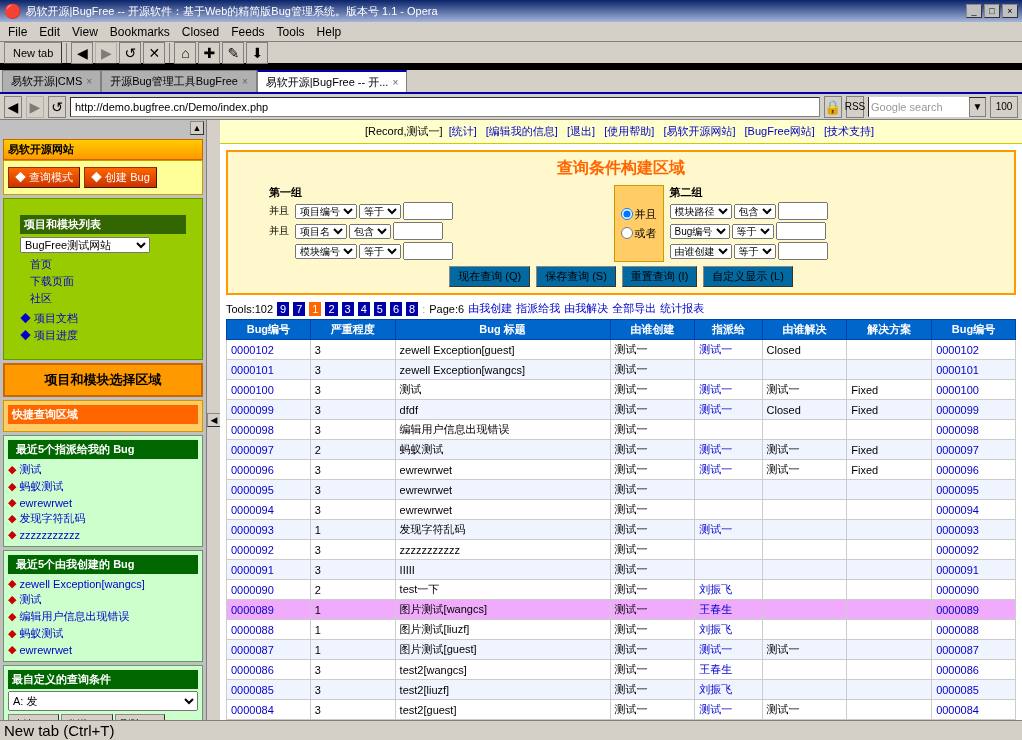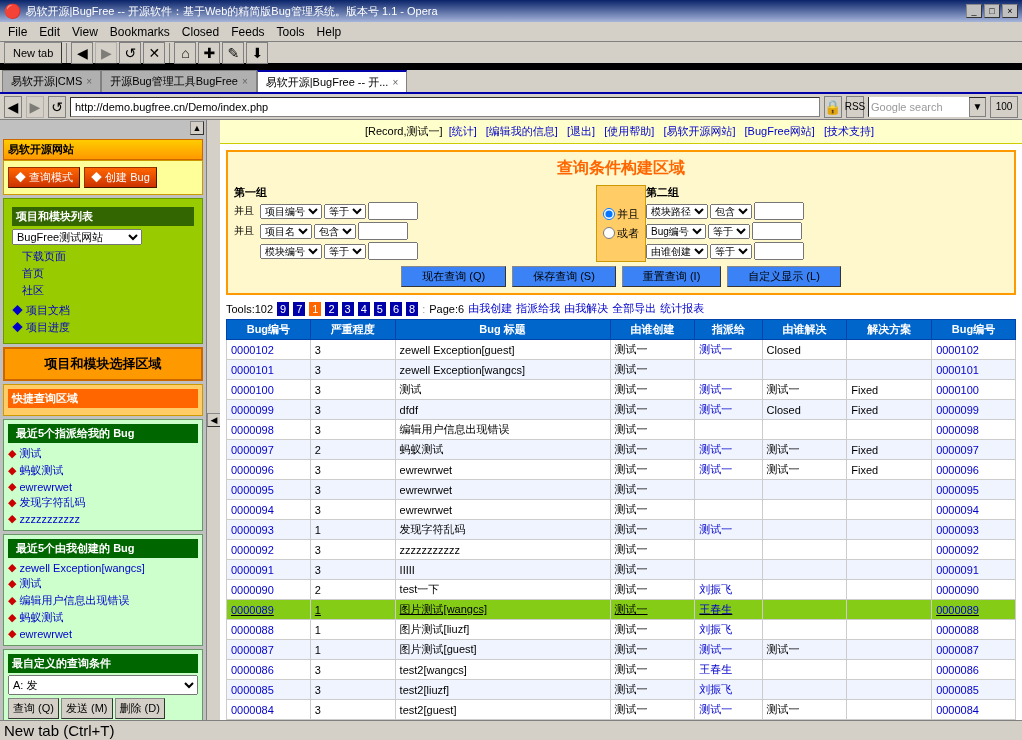--- a/index.html
+++ b/index.html
@@ -38,21 +38,21 @@
     #main { display: flex; height: calc(740px - 22px - 20px - 28px - 24px - 26px - 20px); }
 
     
     .sidebar-section { margin: 3px; }
     .section-title { background: linear-gradient(to bottom, #ffcc00, #ff9900); border: 1px solid #cc6600; padding: 2px 4px; font-weight: bold; font-size: 11px; color: #000; }
     .section-content { background: #ffff99; border: 1px solid #cc9900; padding: 4px; }
 
     .btn-row { display: flex; gap: 4px; margin: 2px 0; }
     .small-btn { background: linear-gradient(to bottom, #ff6600, #cc3300); color: white; border: 1px outset #993300; padding: 2px 6px; font-size: 11px; cursor: pointer; }
 
-    .project-select-area { background: #99cc00; border: 1px solid #669900; padding: 8px; margin: 3px; }
+    .project-select-area { background: #99cc00; border: 1px solid #669900; padding: 16px; margin: 3px; }
     .project-title { background: #336600; color: white; padding: 2px 4px; font-size: 11px; font-weight: bold; margin-bottom: 3px; }
     select.project-dropdown { width: 130px; font-size: 11px; }
     .project-links { margin-top: 3px; }
     .project-link { color: #0000cc; text-decoration: none; font-size: 11px; display: block; padding: 1px 0 1px 10px; }
 
     .quick-search-area { background: #ffcc66; border: 1px solid #cc9900; padding: 4px; margin: 3px; }
     .quick-title { background: #ff6600; color: white; padding: 2px 4px; font-size: 11px; font-weight: bold; margin-bottom: 3px; }
 
     .recent-section { background: #ccffcc; border: 1px solid #669966; padding: 4px; margin: 3px; }
     .recent-title { background: #006600; color: white; padding: 2px 8px; font-size: 11px; font-weight: bold; margin-bottom: 2px; }
@@ -69,21 +69,21 @@
 
     
     .top-info { background: #ffffcc; border-bottom: 1px solid #cccc00; padding: 4px 8px; font-size: 11px; text-align: center; }
     .top-info a { color: #0000cc; text-decoration: none; margin: 0 3px; }
 
     
     .query-area { background: #fff8cc; border: 2px solid #ff9900; margin: 6px; padding: 6px; }
     .query-title { text-align: center; font-size: 16px; font-weight: bold; color: #ff6600; margin-bottom: 6px; }
     .query-row { display: flex; align-items: center; gap: 2px; margin: 2px 0; }
     .query-buttons { display: flex; justify-content: center; gap: 6px; margin-top: 4px; }
-    .query-btn { background: #3b82f6; border: 1px outset #888; padding: 2px 20px; font-size: 11px; cursor: pointer; }
+    .query-btn { background: #0369a1; border: 1px outset #888; padding: 2px 8px; font-size: 11px; cursor: pointer; }
 
     
     .bug-table-area { margin: 4px 6px; }
     .record-bar { font-size: 11px; margin-bottom: 3px; display: flex; align-items: center; gap: 4px; }
     .record-bar a { color: #0000cc; text-decoration: none; font-size: 11px; }
 
     table.bug-table { width: 100%; border-collapse: collapse; font-size: 11px; }
     table.bug-table th { background: #0066cc; color: white; padding: 2px 4px; border: 1px solid #0044aa; text-align: center; white-space: nowrap; }
     table.bug-table td { padding: 2px 4px; border: 1px solid #cccccc; white-space: nowrap; }
     table.bug-table tr:nth-child(even) { background: #f0f4ff; }
@@ -186,22 +186,22 @@
           </div>
         </div>
       </div>
 
       <div class="project-select-area">
         <div class="project-title">项目和模块列表</div>
         <select class="project-dropdown">
           <option>BugFree测试网站</option>
         </select>
         <div class="project-links">
+          <a href="#" class="project-link">首页</a>
           <a href="#" class="project-link">下载页面</a>
-          <a href="#" class="project-link">首页</a>
           <a href="#" class="project-link">社区</a>
         </div>
         <div style="margin-top:4px; font-size:11px;">
           <div style="color:#0000cc; cursor:pointer;">◆ 项目文档</div>
           <div style="color:#0000cc; cursor:pointer; margin-top:2px;">◆ 项目进度</div>
         </div>
       </div>
 
       <div style="background:#ff9900; border:2px solid #cc6600; margin:3px; padding:6px; text-align:center; font-size:13px; font-weight:bold;">项目和模块选择区域</div>
 
@@ -258,21 +258,21 @@
       <a href="#">[编辑我的信息]</a>
       <a href="#">[退出]</a>
       <a href="#">[使用帮助]</a>
       <a href="#">[易软开源网站]</a>
       <a href="#">[BugFree网站]</a>
       <a href="#">[技术支持]</a>
     </div>
 
     <div class="query-area">
       <div class="query-title">查询条件构建区域</div>
-      <div style="display:flex; align-items:stretch; ">
+      <div style="display:flex; align-items:stretch; gap:6px;margin-left:35px;">
 
         <div style="flex:1;">
           <div style="font-size:11px; font-weight:bold; margin-bottom:2px;">第一组</div>
           <div class="query-row">
             <span style="font-size:10px; width:24px;">并且</span>
             <select style="font-size:10px;"><option>项目编号</option></select>
             <select style="font-size:10px;"><option>等于</option></select>
             <input type="text" style="font-size: 10px; height: 18px; width: 50px;">
           </div>
           <div class="query-row">
@@ -485,21 +485,21 @@
             <tr style="background: rgb(255, 255, 255);">
               <td><a href="#">0000090</a></td>
               <td>2</td>
               <td>test一下</td>
               <td>测试一</td>
               <td><a href="#">刘振飞</a></td>
               <td></td>
               <td></td>
               <td><a href="#">0000090</a></td>
             </tr>
-            <tr style="background: #84cc16; text-decoration: underline;">
+            <tr style="background: #f0abfc;">
               <td><a href="#">0000089</a></td>
               <td>1</td>
               <td>图片测试[wangcs]</td>
               <td>测试一</td>
               <td><a href="#">王春生</a></td>
               <td></td>
               <td></td>
               <td><a href="#">0000089</a></td>
             </tr>
             <tr style="background: rgb(255, 255, 255);">

